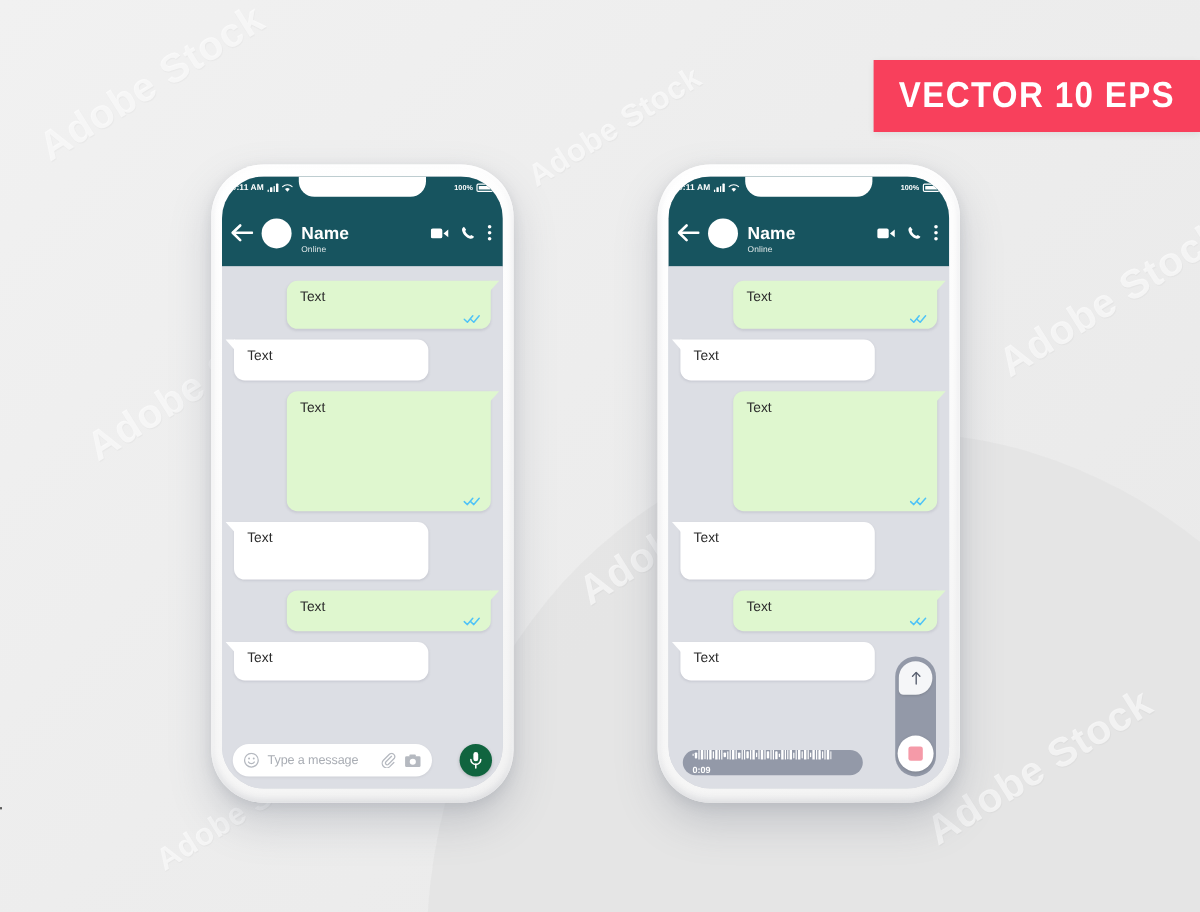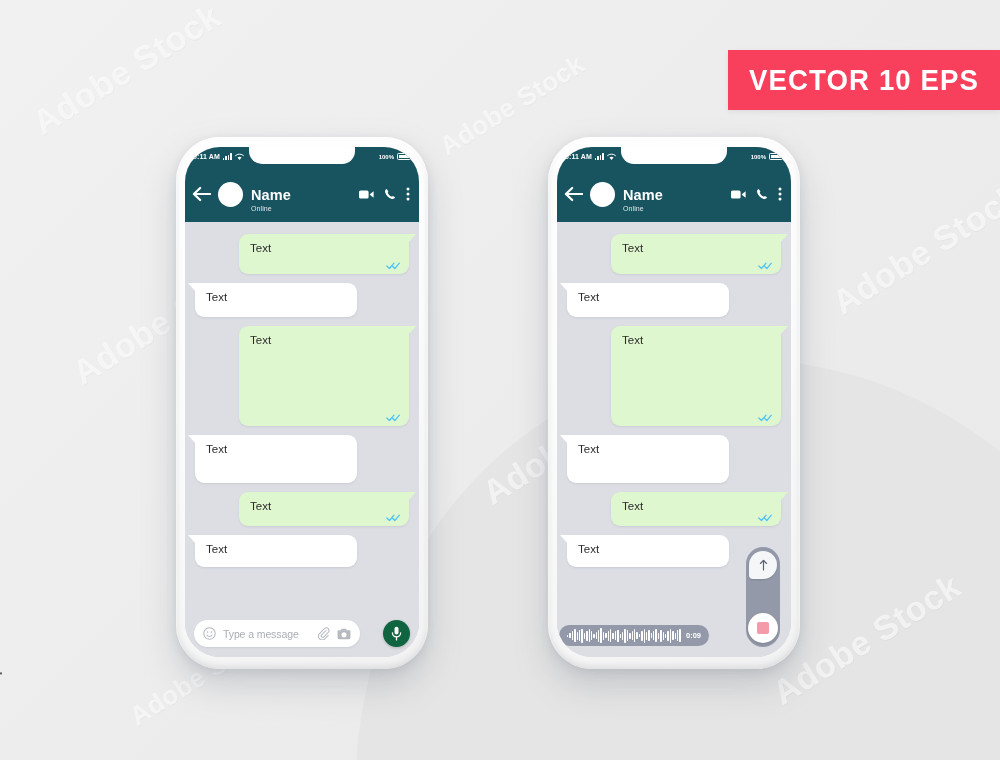--- a/index.html
+++ b/index.html
@@ -226,27 +226,28 @@
     box-shadow:0 1px 3px rgba(0,0,0,.2);
   }
 
   
   .rec-wrap {
     position:absolute; left:0; right:0; bottom:10px;
     height:100px;
   }
   .rec-pill {
     position:absolute;
-    left:2px; bottom:1px;
+    left:12px; bottom:1px;
     width:150px; height:21px;
     background:#9399a8;
     border-radius:11px;
-    display:flex; align-items:center;
+    display:flex; align-items:flex-start;
     padding:0 8px;
     gap:4px;
+    flex-direction:column;
   }
   .wave { flex:1; height:16px; display:flex; align-items:center; gap:1px; overflow:hidden; }
   .wave i { display:block; width:1.4px; background:#ffffff; border-radius:.7px; flex:none; }
   .rec-time { font-size:7.5px; color:#ffffff; font-weight:600; flex:none; }
 
   .rec-track {
     position:absolute;
     right:11px; bottom:0;
     width:34px; height:100px;
     background:#9399a8;

